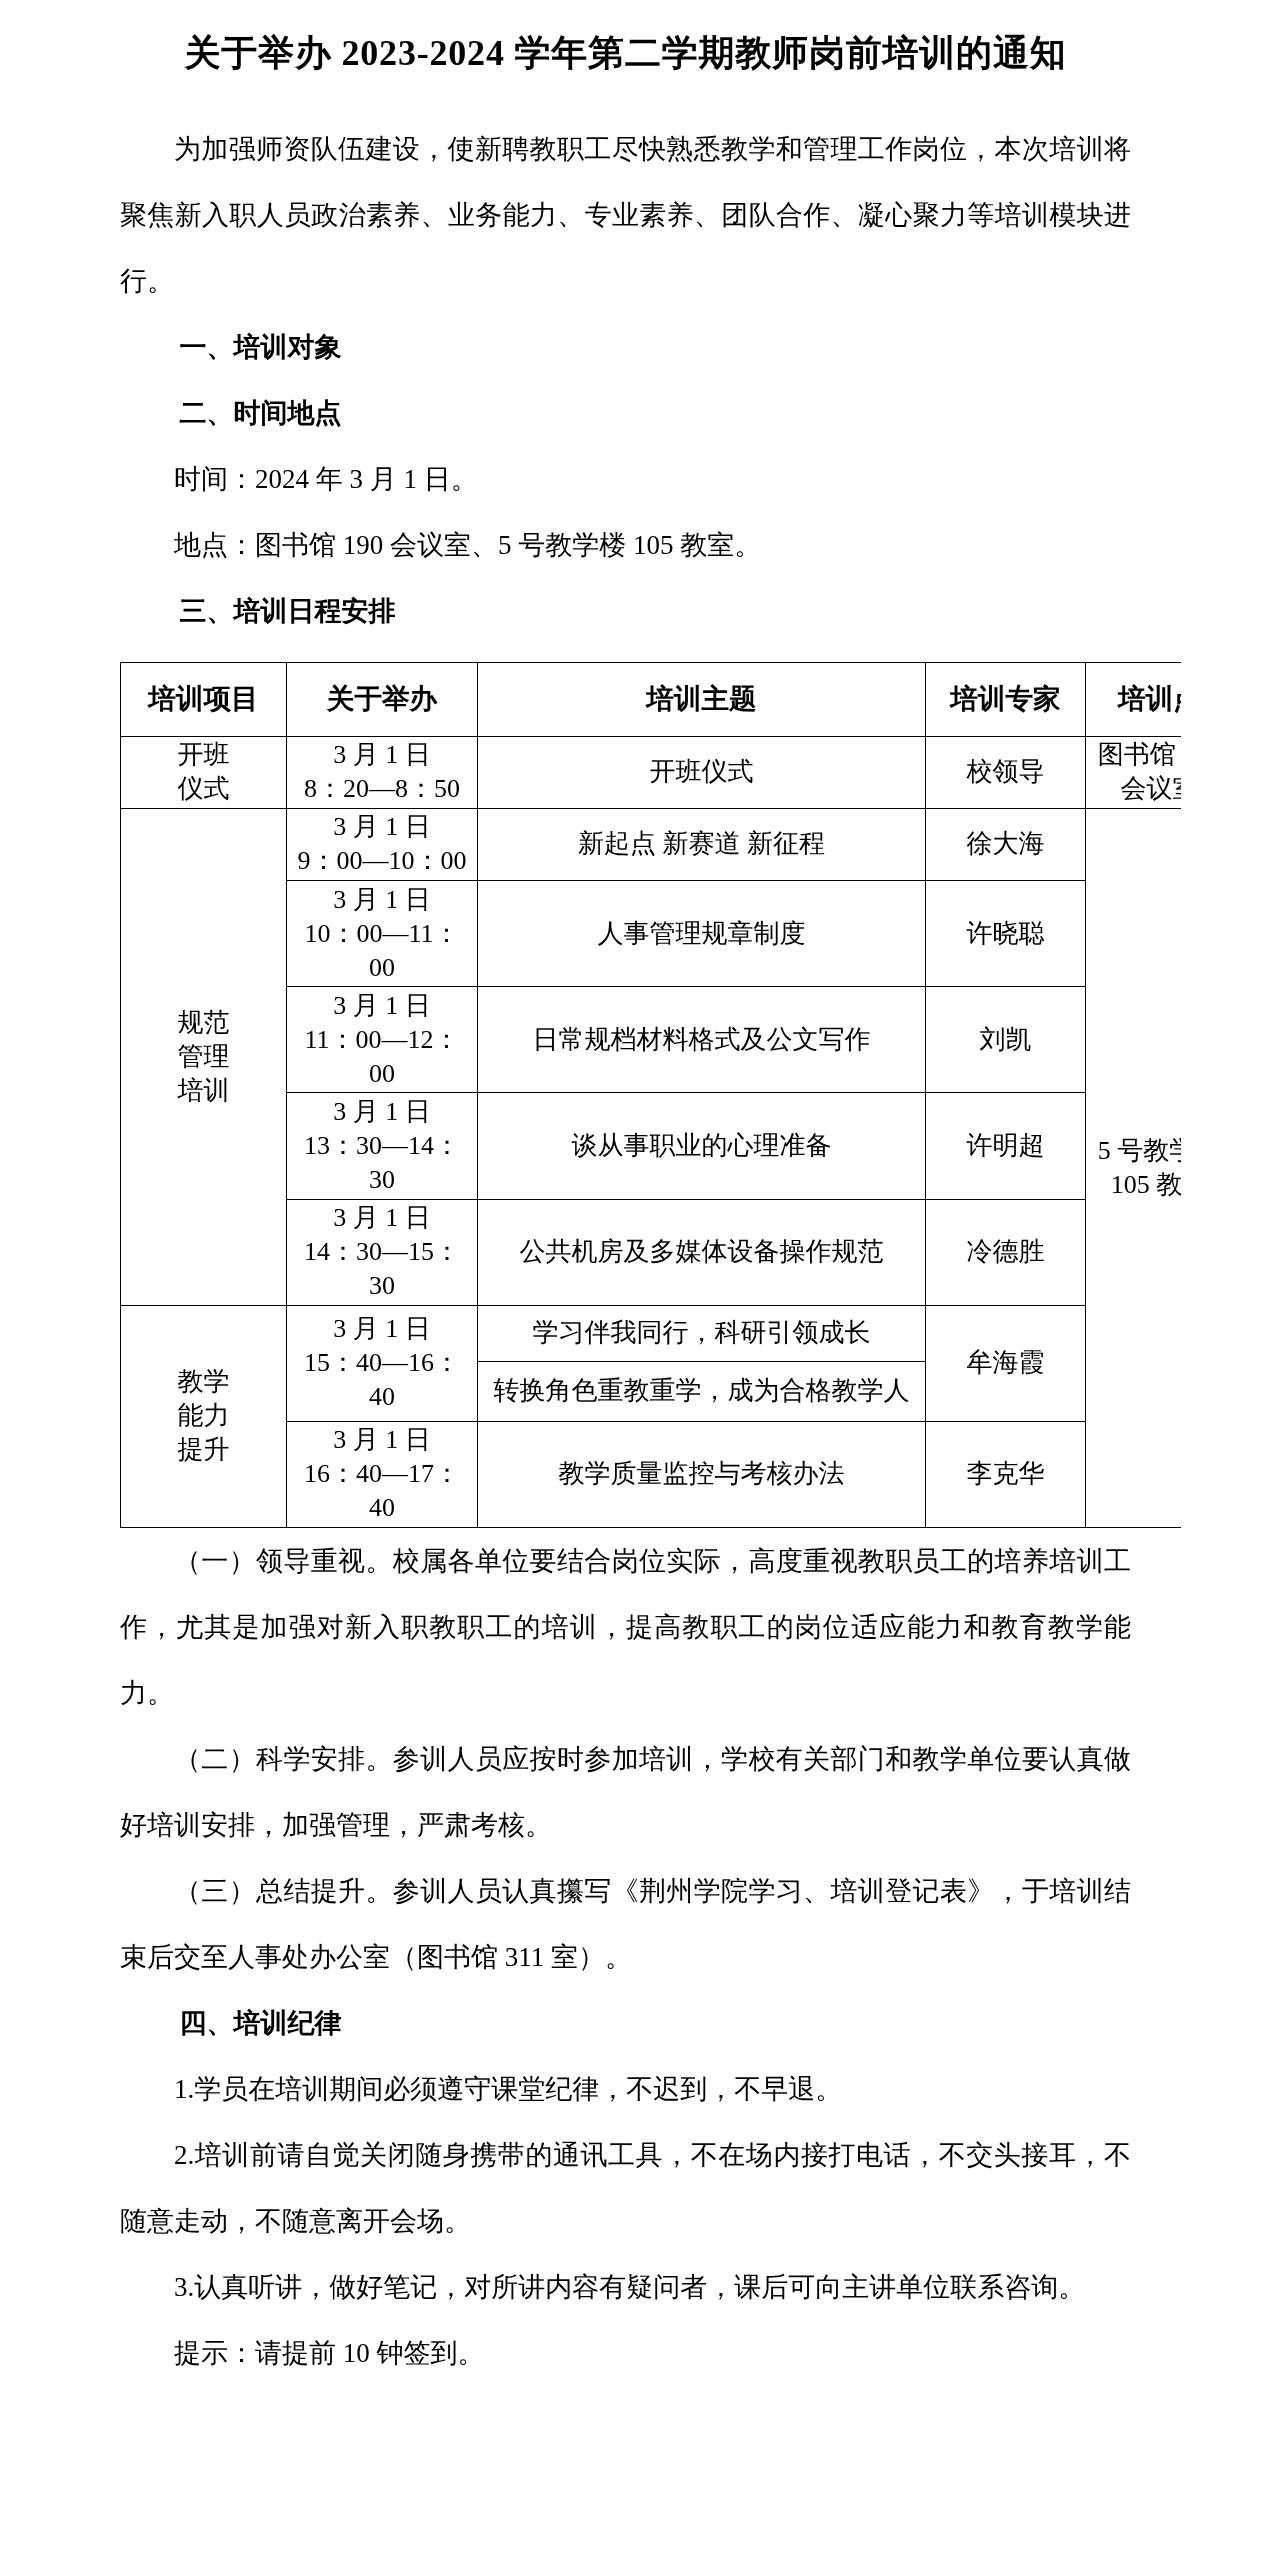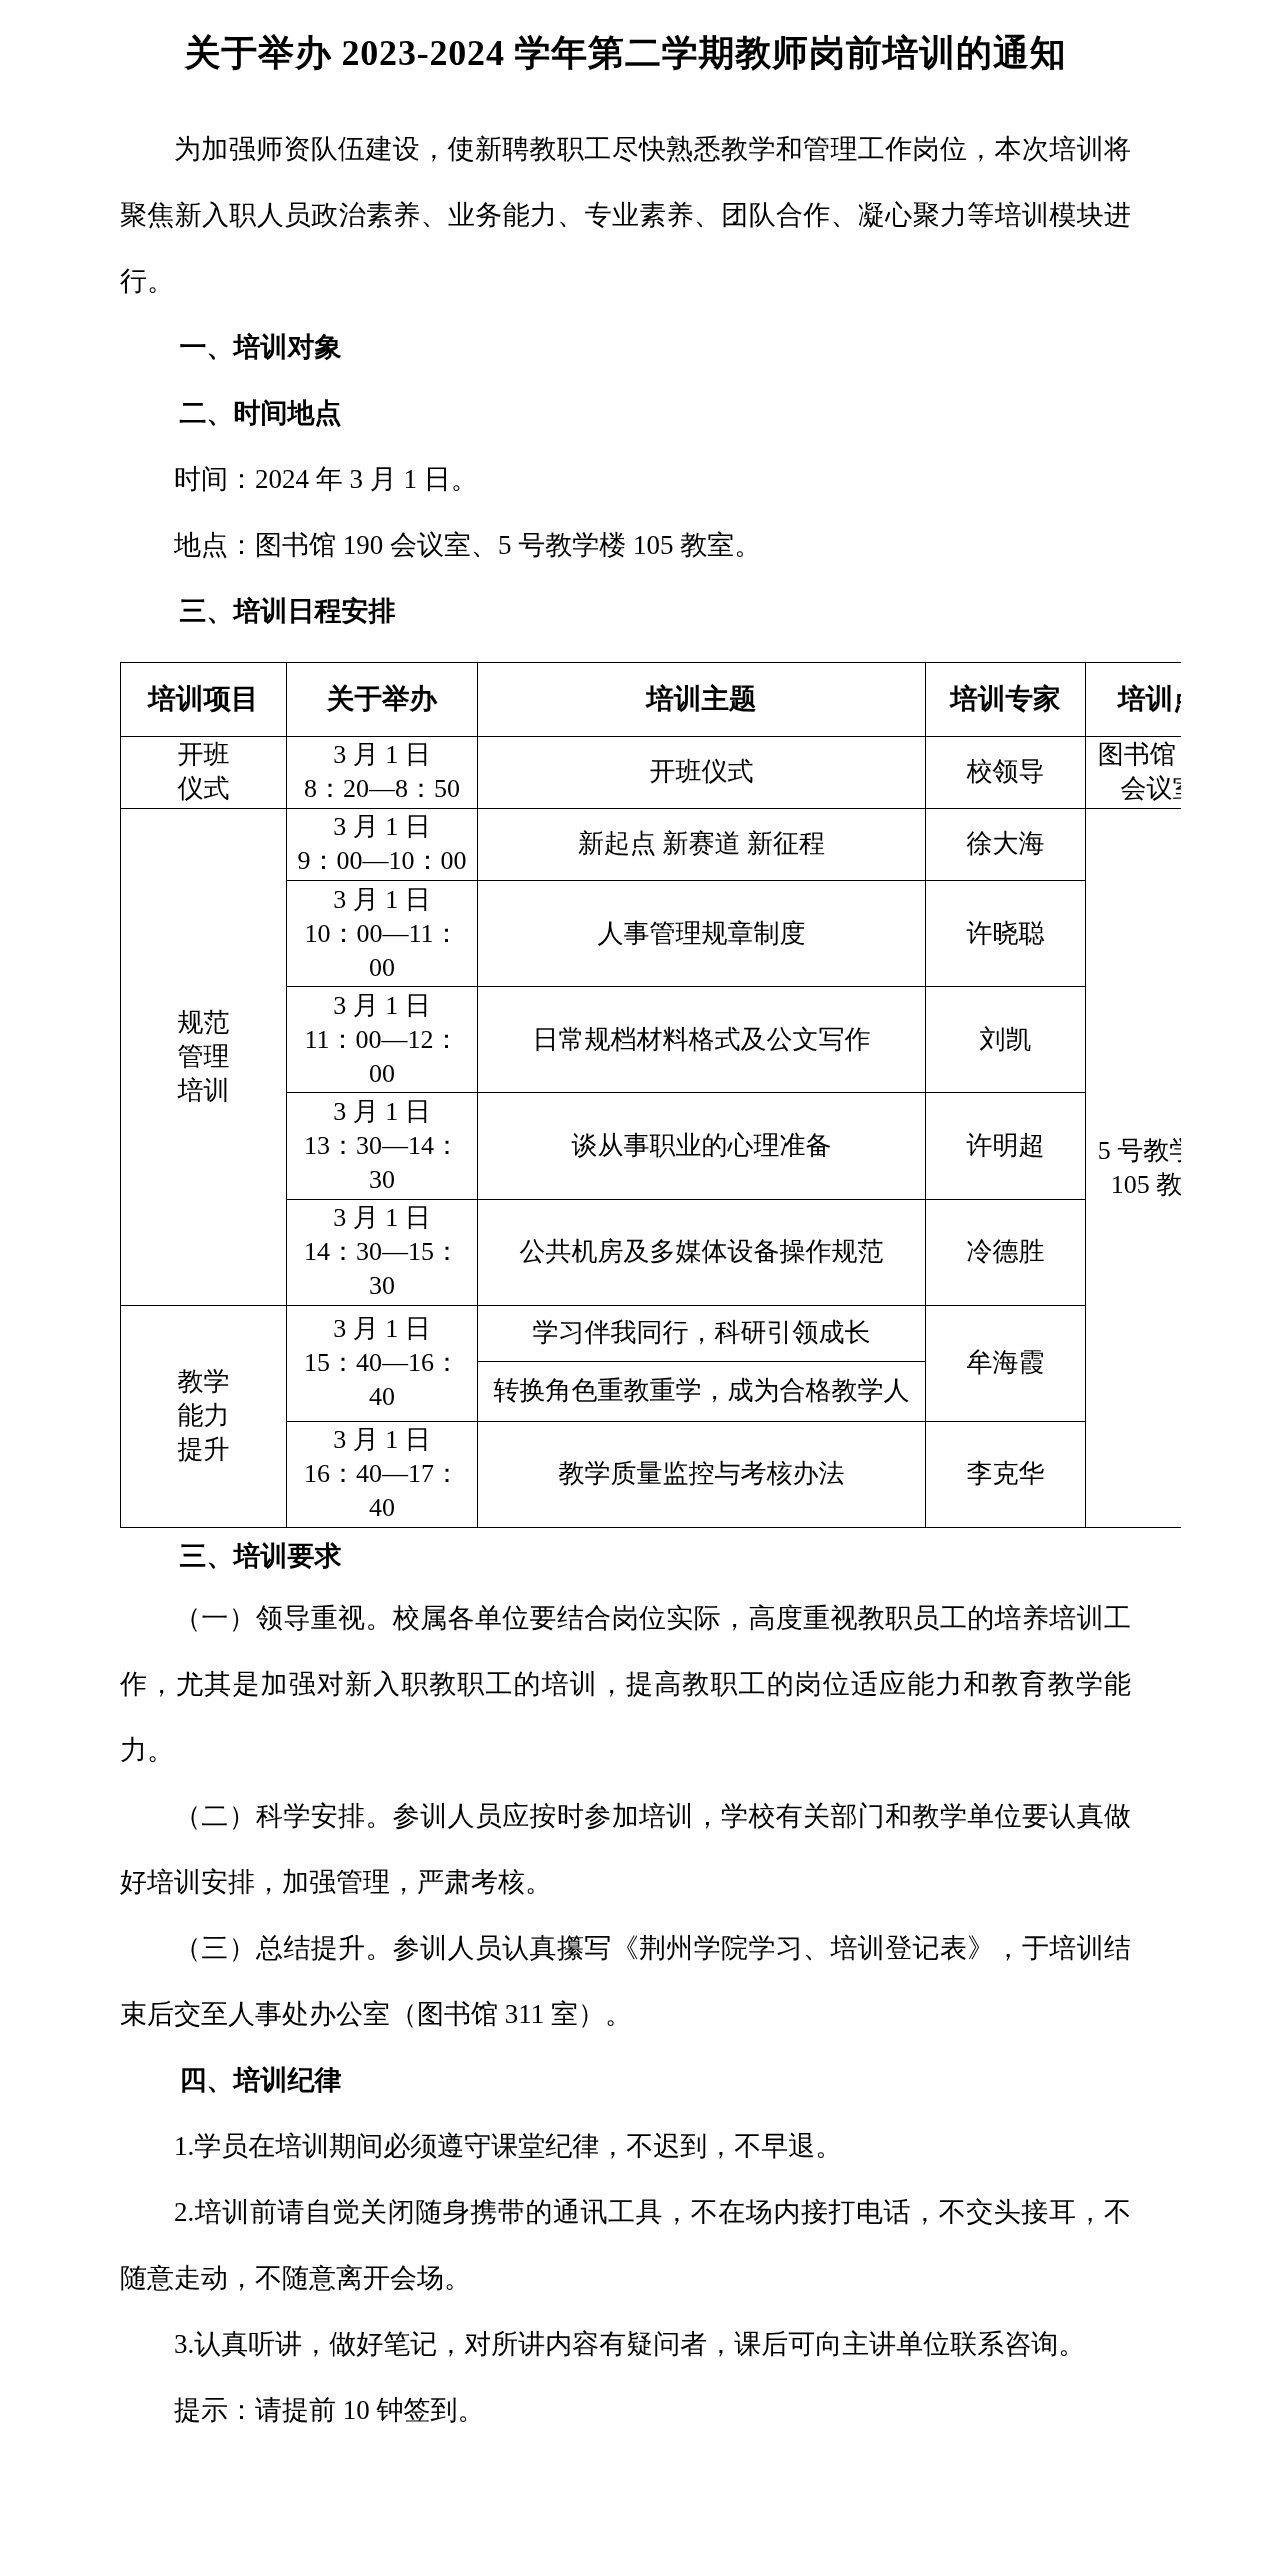--- a/index.html
+++ b/index.html
@@ -164,21 +164,20 @@
         <tr class="rh-9">
           <td>3 月 1 日
 16：40—17：
 40</td>
           <td>教学质量监控与考核办法</td>
           <td>李克华</td>
         </tr>
       </tbody>
     </table>
 
-    <p class="para heading heading-tight">三、培训要求</p>
     <p class="para">（一）领导重视。校属各单位要结合岗位实际，高度重视教职员工的培养培训工作，尤其是加强对新入职教职工的培训，提高教职工的岗位适应能力和教育教学能力。</p>
     <p class="para">（二）科学安排。参训人员应按时参加培训，学校有关部门和教学单位要认真做好培训安排，加强管理，严肃考核。</p>
     <p class="para">（三）总结提升。参训人员认真攥写《荆州学院学习、培训登记表》，于培训结束后交至人事处办公室（图书馆 311 室）。</p>
 
     <p class="para heading">四、培训纪律</p>
     <p class="para">1.学员在培训期间必须遵守课堂纪律，不迟到，不早退。</p>
     <p class="para">2.培训前请自觉关闭随身携带的通讯工具，不在场内接打电话，不交头接耳，不随意走动，不随意离开会场。</p>
     <p class="para">3.认真听讲，做好笔记，对所讲内容有疑问者，课后可向主讲单位联系咨询。</p>
     <p class="para">提示：请提前 10 钟签到。</p>
 

